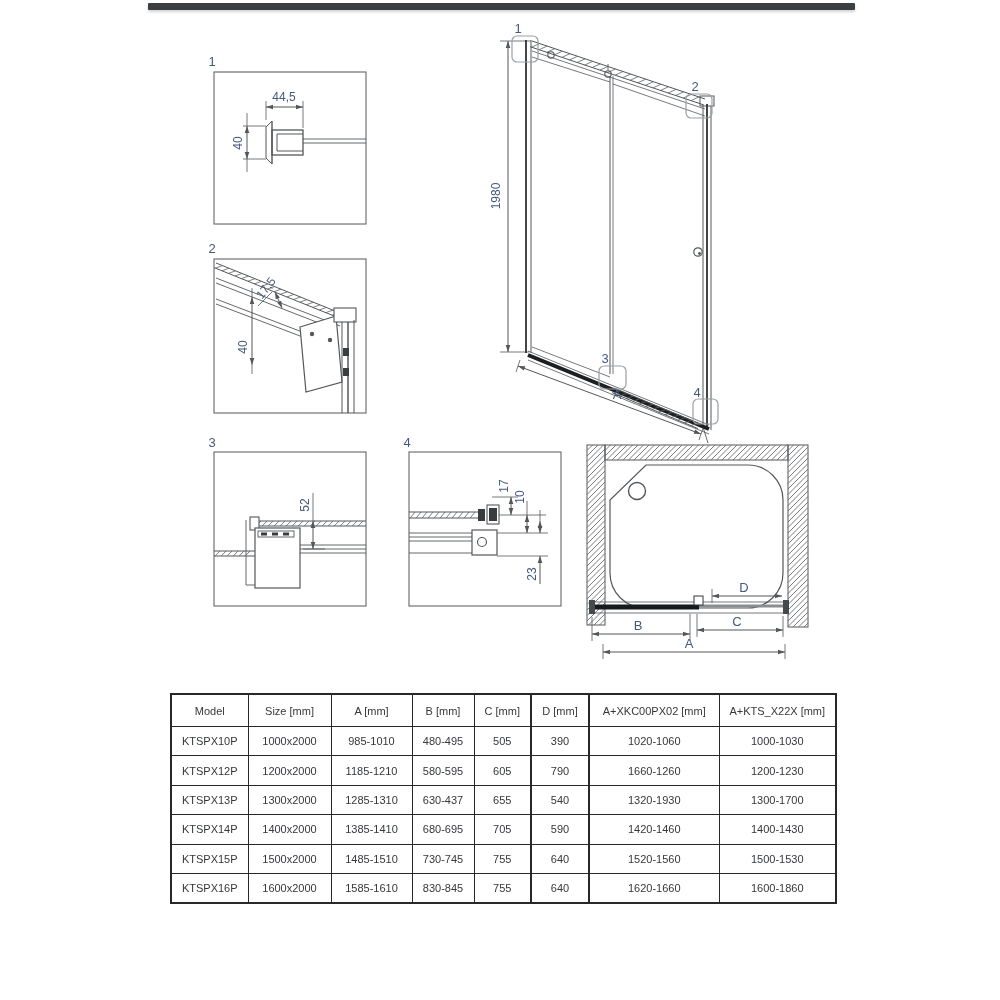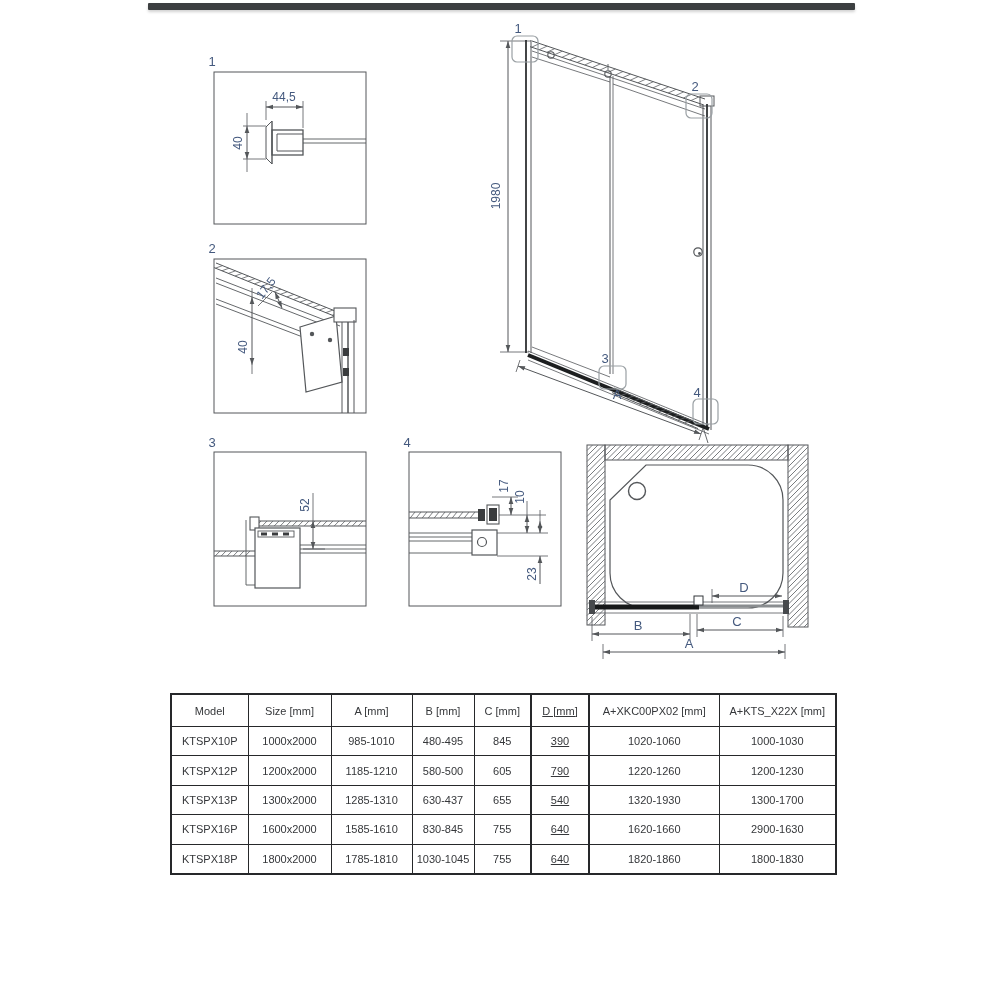--- a/index.html
+++ b/index.html
@@ -10,21 +10,21 @@
   svg{position:absolute;left:0;top:0;}
   .dim-text{font-size:12px;fill:#44597e;font-family:"Liberation Sans",sans-serif;text-anchor:middle;}
   .marker-text{font-size:13px;fill:#44597e;font-family:"Liberation Sans",sans-serif;text-anchor:middle;}
   .spec-table-wrap{position:absolute;left:170px;top:693px;width:665px;}
   table.spec{border-collapse:collapse;width:665px;table-layout:fixed;
              font-size:11px;color:#35373a;background:#fff;border:2px solid #26282a;}
   table.spec th, table.spec td{border:1px solid #26282a;text-align:center;vertical-align:middle;
              padding:0;overflow:hidden;white-space:nowrap;font-weight:normal;}
   table.spec th{height:31px;}
   table.spec td{height:28.4px;}
-  table.spec .colD{border-left-width:2.5px;border-right-width:2.5px;text-decoration:underline;}
+  table.spec .colD{border-left-width:2.5px;border-right-width:2.5px;}
   table.spec .colXKC{border-right-width:1.5px;}
 </style>
 </head>
 <body>
 
 <div class="canvas">
   <div class="top-bar"></div>
 
   <svg width="1000" height="690" viewBox="0 0 1000 690" stroke-linecap="butt" fill="none">
 
@@ -539,61 +539,71 @@
             <th class="colXKC">A+XKC00PX02 [mm]</th>
             <th>A+KTS_X22X [mm]</th>
           </tr>
         </thead>
         <tbody>
           <tr>
             <td>KTSPX10P</td>
             <td>1000x2000</td>
             <td>985-1010</td>
             <td>480-495</td>
-            <td>845</td>
+            <td>505</td>
             <td class="colD">390</td>
             <td class="colXKC">1020-1060</td>
             <td>1000-1030</td>
           </tr>
           <tr>
             <td>KTSPX12P</td>
             <td>1200x2000</td>
             <td>1185-1210</td>
-            <td>580-500</td>
+            <td>580-595</td>
             <td>605</td>
             <td class="colD">790</td>
-            <td class="colXKC">1220-1260</td>
+            <td class="colXKC">1660-1260</td>
             <td>1200-1230</td>
           </tr>
           <tr>
             <td>KTSPX13P</td>
             <td>1300x2000</td>
             <td>1285-1310</td>
             <td>630-437</td>
             <td>655</td>
             <td class="colD">540</td>
             <td class="colXKC">1320-1930</td>
             <td>1300-1700</td>
           </tr>
           <tr>
+            <td>KTSPX14P</td>
+            <td>1400x2000</td>
+            <td>1385-1410</td>
+            <td>680-695</td>
+            <td>705</td>
+            <td class="colD">590</td>
+            <td class="colXKC">1420-1460</td>
+            <td>1400-1430</td>
+          </tr>
+          <tr>
+            <td>KTSPX15P</td>
+            <td>1500x2000</td>
+            <td>1485-1510</td>
+            <td>730-745</td>
+            <td>755</td>
+            <td class="colD">640</td>
+            <td class="colXKC">1520-1560</td>
+            <td>1500-1530</td>
+          </tr>
+          <tr>
             <td>KTSPX16P</td>
             <td>1600x2000</td>
             <td>1585-1610</td>
             <td>830-845</td>
             <td>755</td>
             <td class="colD">640</td>
             <td class="colXKC">1620-1660</td>
-            <td>2900-1630</td>
-          </tr>
-          <tr>
-            <td>KTSPX18P</td>
-            <td>1800x2000</td>
-            <td>1785-1810</td>
-            <td>1030-1045</td>
-            <td>755</td>
-            <td class="colD">640</td>
-            <td class="colXKC">1820-1860</td>
-            <td>1800-1830</td>
+            <td>1600-1860</td>
           </tr>
         </tbody>
       </table>
   </div>
 </div>
 
 </body></html>

